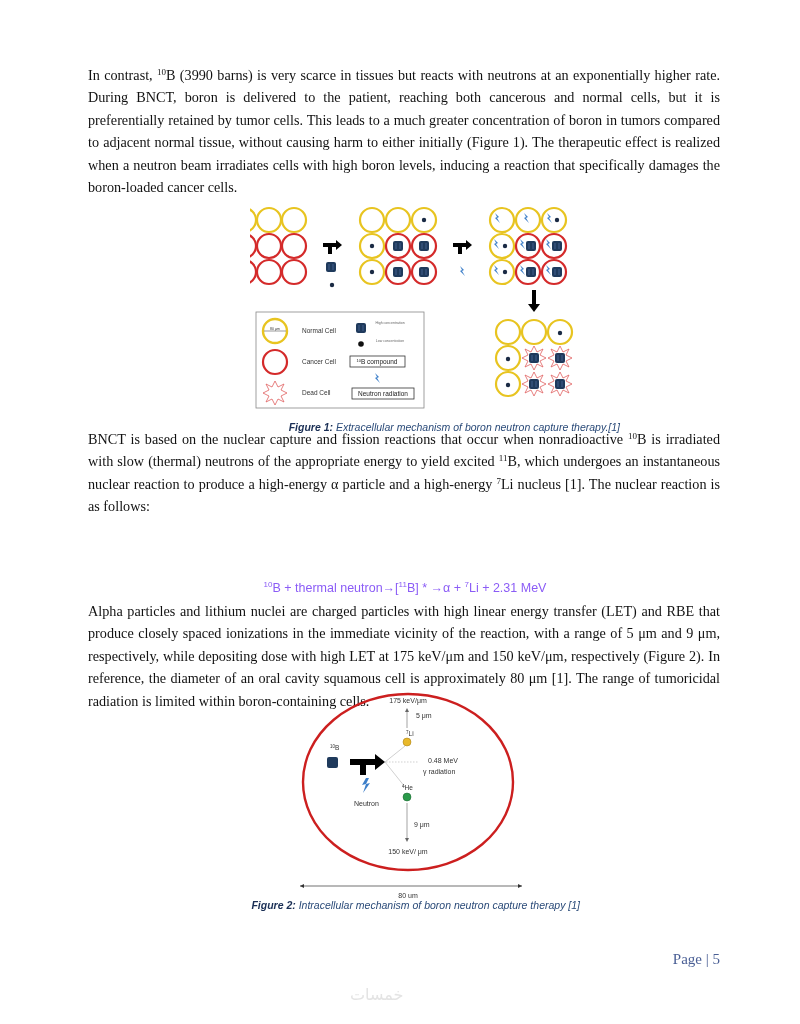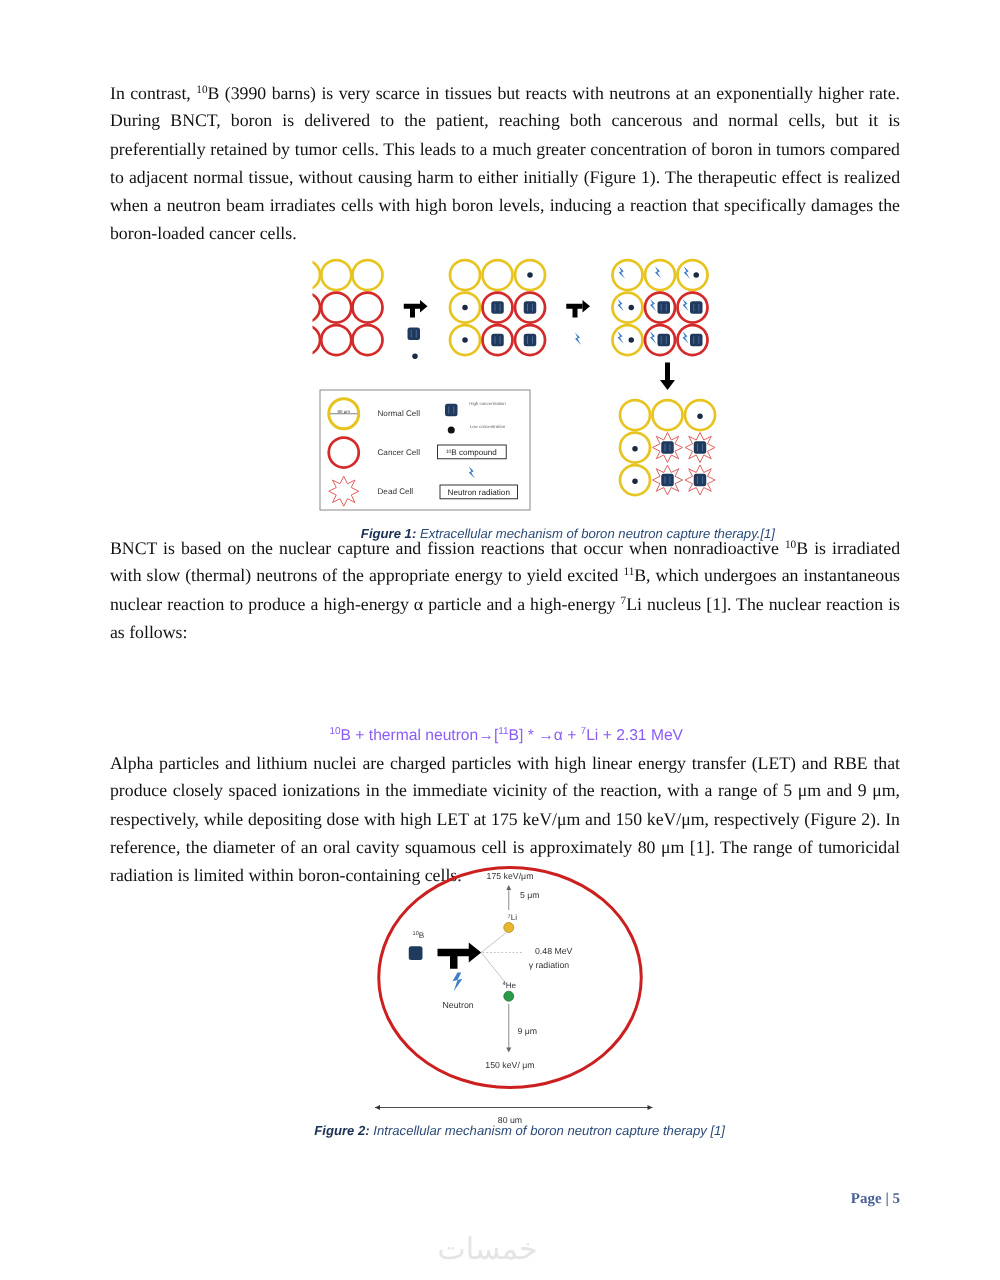--- a/index.html
+++ b/index.html
@@ -8,22 +8,22 @@
   .para sup { font-size:9px; line-height:0; vertical-align:5px; }
   #p1 { top:64px; }
   #p2 { top:428px; }
   #p3 { top:600px; }
   .caption { position:absolute; font-family:"Liberation Sans", sans-serif; font-size:10.5px; color:#2a4a78; font-style:italic; text-align:right; }
   .caption b { font-weight:bold; color:#1a2f55; }
   #cap1 { left:180px; width:440px; top:421px; }
   #cap2 { left:230px; width:350px; top:898px; line-height:15px; }
   #equation { position:absolute; left:240px; top:545px; width:330px; font-family:"Liberation Sans", sans-serif; font-size:12.5px; color:#8b5cf6; text-align:center;margin-top:36px; }
   #equation sup { font-size:8px; vertical-align:5px; line-height:0; }
-  #page-num { position:absolute; right:80px; top:951px; font-family:"Liberation Serif", serif; font-weight:bold; font-size:12px; color:#4a5f95; }
-  #watermark { position:absolute; left:350px; top:985px; font-family:"DejaVu Sans", sans-serif; font-size:24px; color:#e4e4e4; }
+  #page-num { position:absolute; right:80px; top:951px; font-family:"Liberation Serif", serif; font-weight:normal; font-size:15px; color:#4a5f95; }
+  #watermark { position:absolute; left:350px; top:985px; font-family:"DejaVu Sans", sans-serif; font-size:16px; color:#e4e4e4; }
   svg text { font-family:"Liberation Sans", sans-serif; }
   #fig1 { position:absolute; left:250px; top:200px; }
   #fig2 { position:absolute; left:290px; top:690px; }
 </style>
 </head>
 <body>
 
 <div id="p1" class="para"><span>In contrast, </span><sup>10</sup><span>B (3990 barns) is very scarce in tissues but reacts with neutrons at an exponentially higher rate. During BNCT, boron is delivered to the patient, reaching both cancerous and normal cells, but it is preferentially retained by tumor cells. This leads to a much greater concentration of boron in tumors compared to adjacent normal tissue, without causing harm to either initially (Figure 1). The therapeutic effect is realized when a neutron beam irradiates cells with high boron levels, inducing a reaction that specifically damages the boron-loaded cancer cells.</span></div>
 
 <svg id="fig1" width="340" height="215" viewBox="0 0 340 215">

